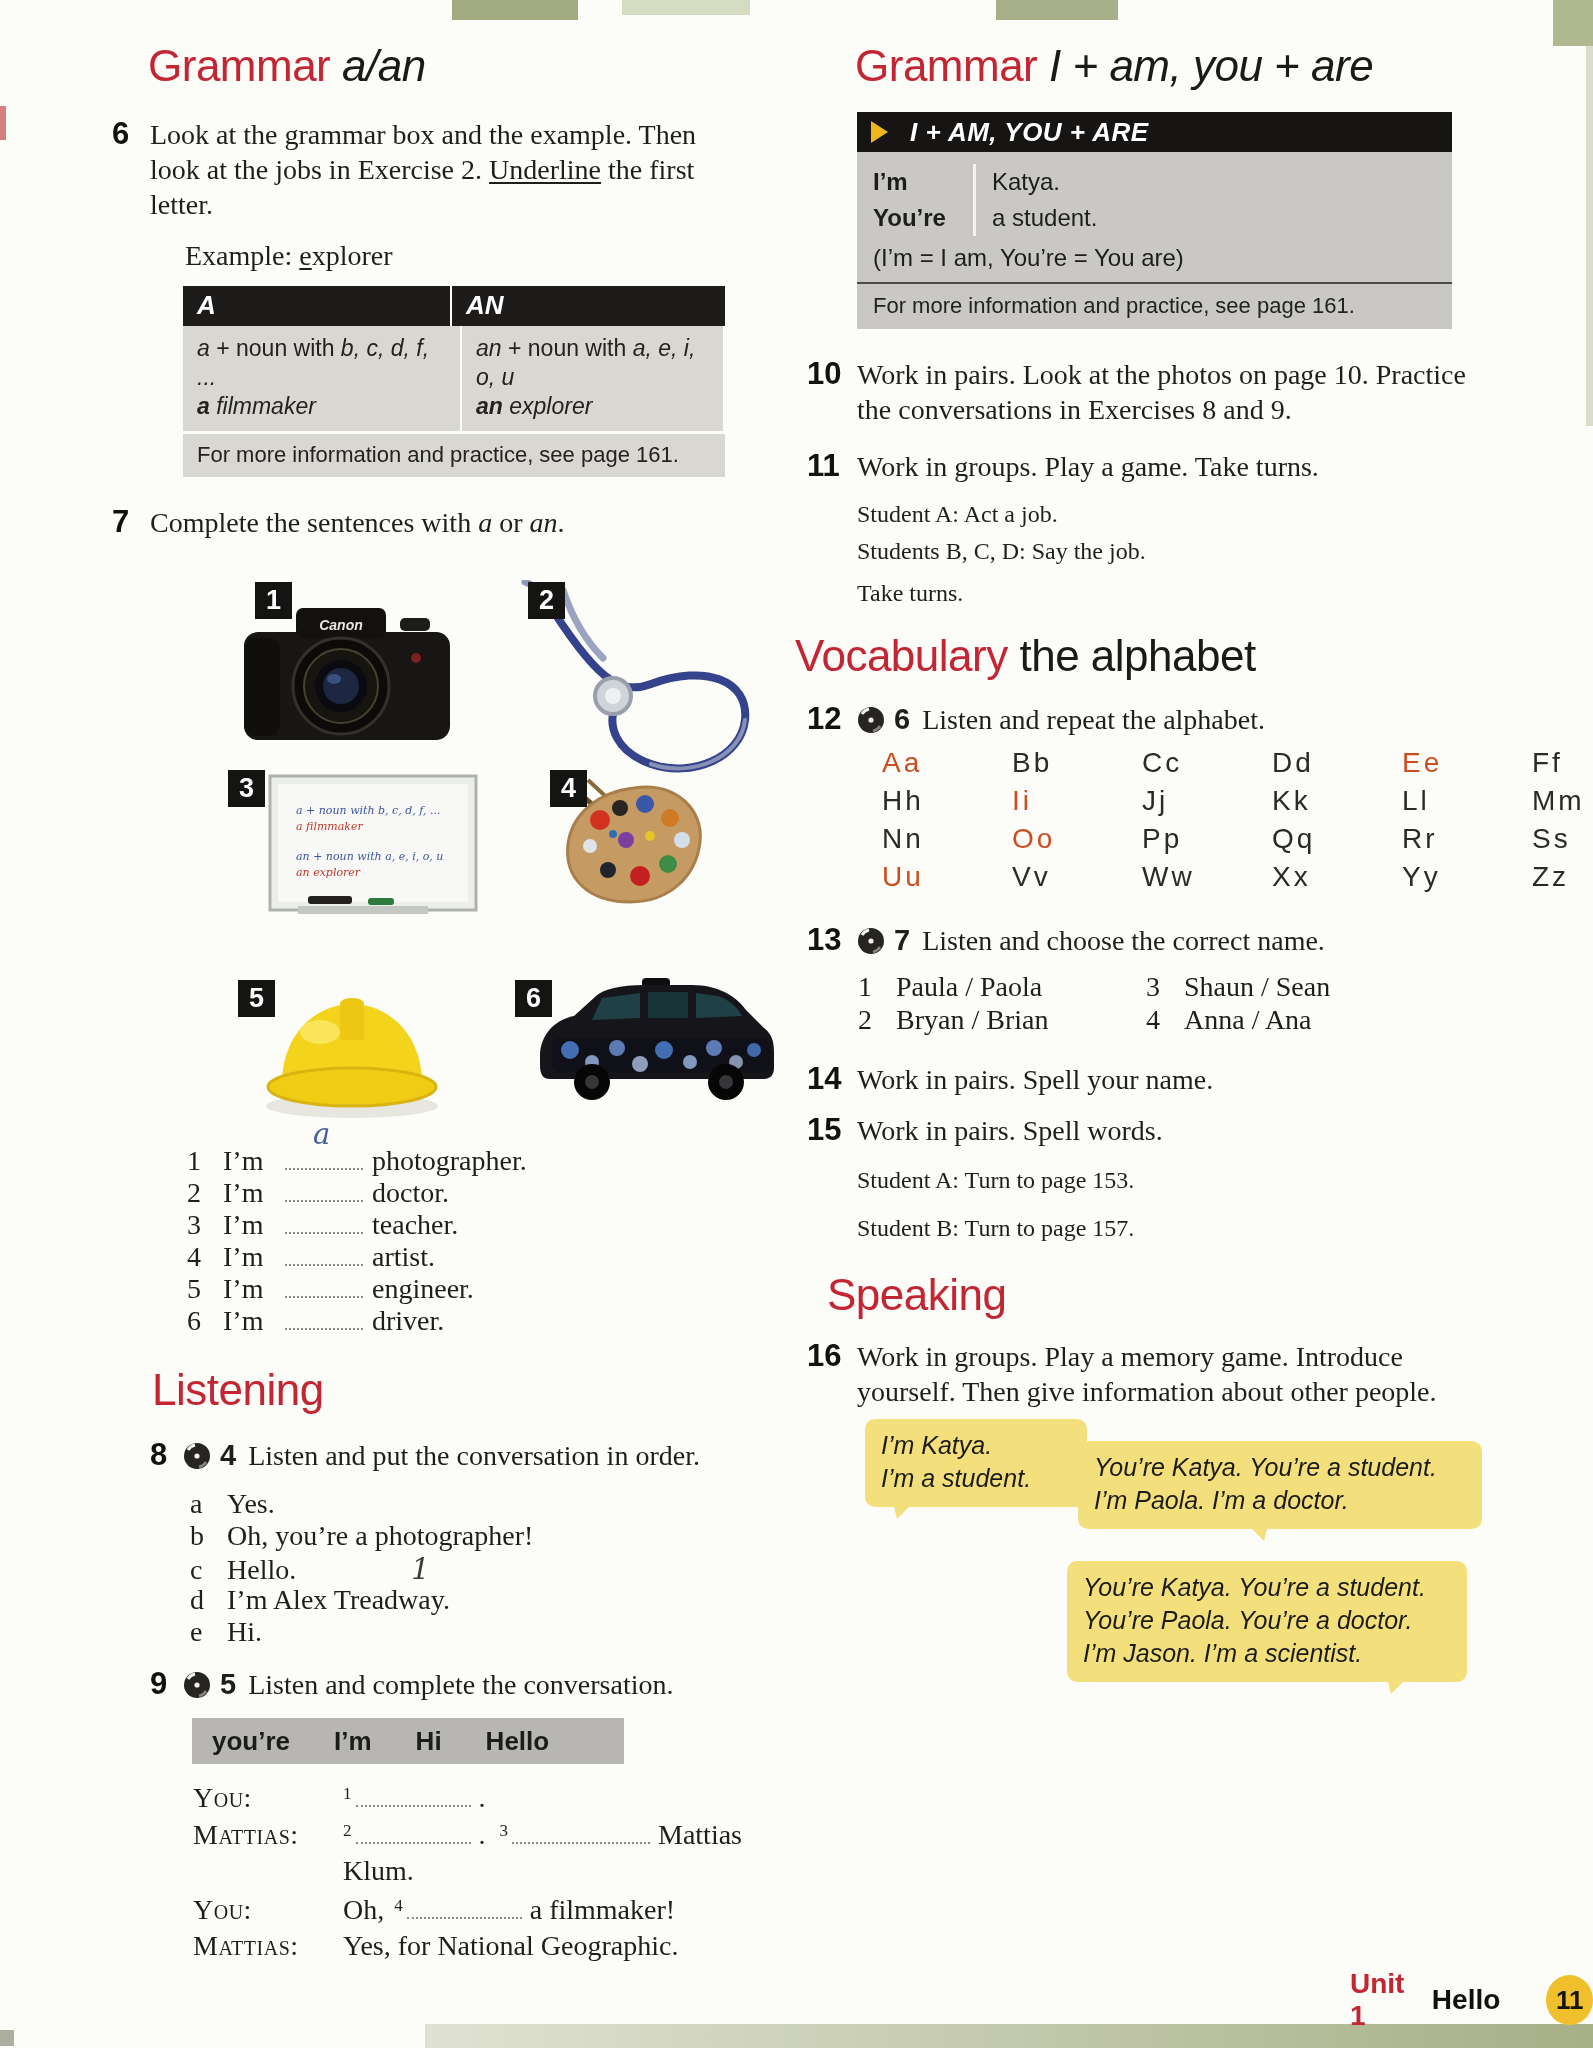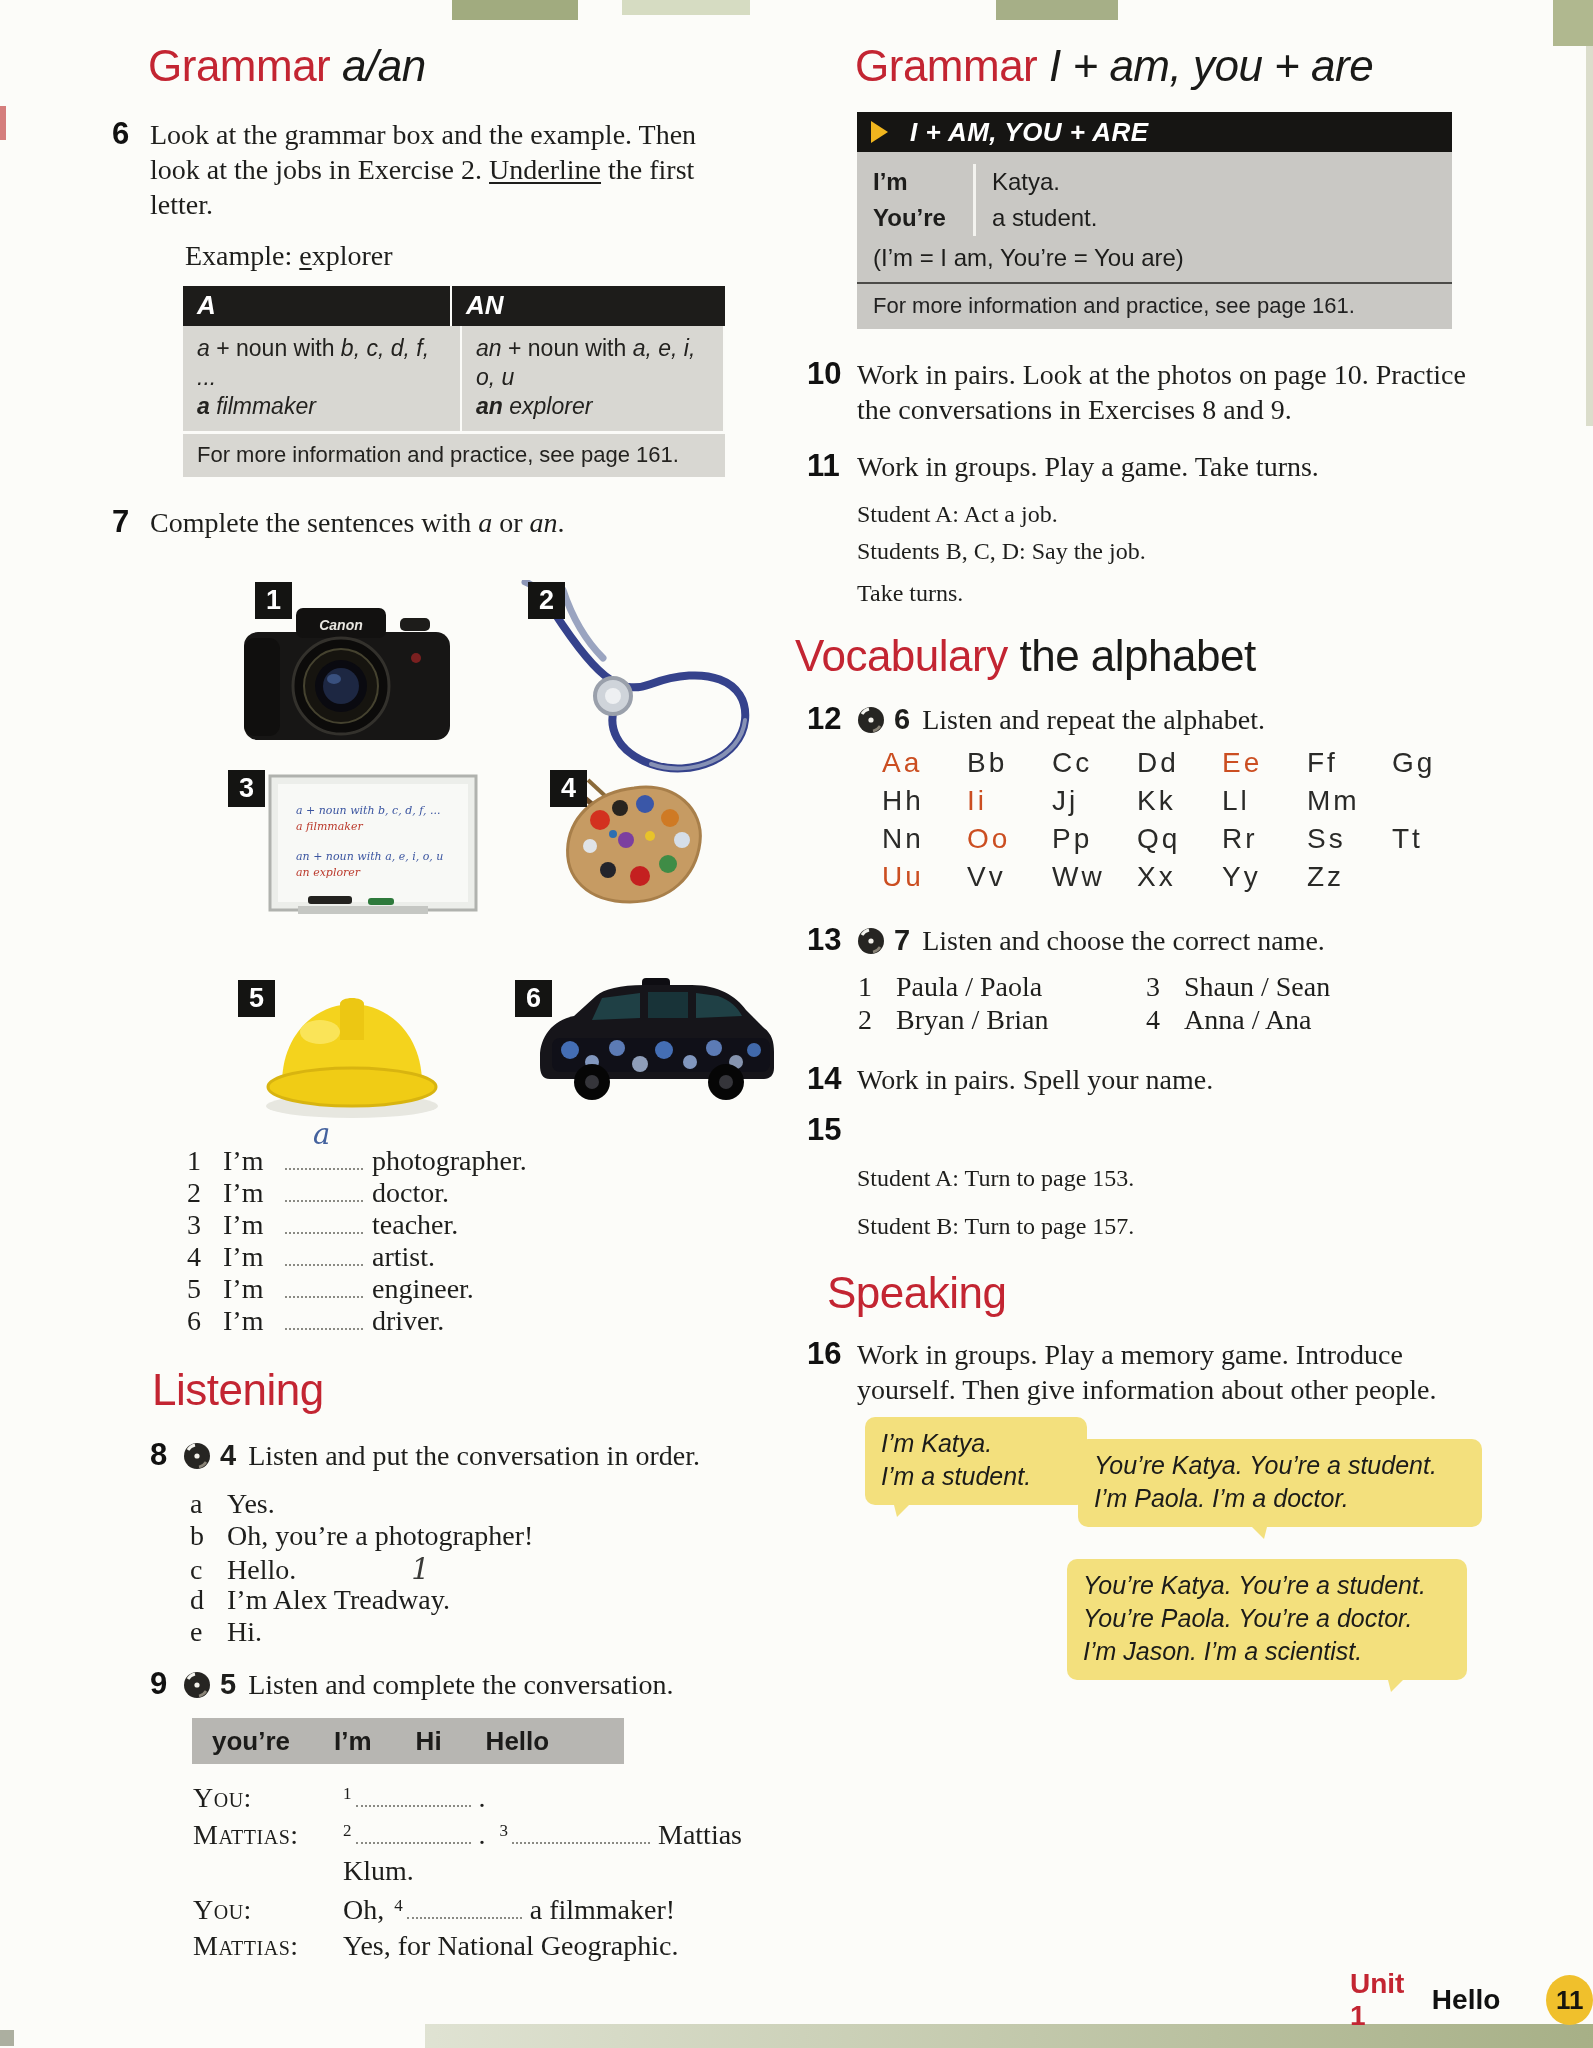--- a/index.html
+++ b/index.html
@@ -96,21 +96,21 @@
   .gbox-body{background:#c9c8c4;padding:12px 16px 10px 16px;font-size:24px;color:#1d1d1b;}
   .gbox-rows{display:flex;}
   .gbox-lab{width:100px;font-weight:bold;line-height:36px;}
   .gbox-val{border-left:3px solid #f3f3ef;padding-left:16px;line-height:36px;}
   .gbox-note{margin-top:8px;}
   .gbox-sep{border-top:2px solid #4c4b48;background:#c9c8c4;}
   .gbox-foot{background:#c9c8c4;font-size:22px;color:#222;padding:9px 14px 10px 16px;}
   .subline{padding-left:57px;font-size:24px;line-height:33px;}
   
   .alrow{display:grid;grid-template-columns:repeat(7,85px);height:38px;margin-left:82px;
-         font-family:"Liberation Sans",sans-serif;font-size:28px;color:#2a2a28;letter-spacing:3px;}
+         font-family:"Liberation Sans",sans-serif;font-size:28px;color:#2a2a28;letter-spacing:3px;gap:45px;}
   .vowel{color:#cb4e21;}
   .names{display:flex;margin:12px 0 0 58px;font-size:28px;line-height:33px;}
   .names-col{width:288px;}
   .names-col.second{width:330px;}
   .nrow{display:flex;}
   .nrow .nn{width:38px;}
   
   .bubbles{position:relative;height:330px;}
   .bubble{position:absolute;background:#f3e07d;border-radius:10px;padding:10px 16px 12px 16px;
           font-family:"Liberation Sans",sans-serif;font-style:italic;font-size:25px;
@@ -539,20 +539,21 @@
       </div>
     </div>
 
     <div class="ex exR" style="margin-top:26px">
       <div class="ex-num">14</div>
       <div class="ex-body serif">Work in pairs. Spell your name.</div>
     </div>
 
     <div class="ex exR" style="margin-top:16px">
       <div class="ex-num">15</div>
+      <div class="ex-body serif">Work in pairs. Spell words.</div>
     </div>
     <div class="subline" style="margin-top:16px">Student A: Turn to page 153.</div>
     <div class="subline" style="margin-top:15px">Student B: Turn to page 157.</div>
 
     <h1 class="sec-h" style="margin:24px 0 0 27px"><span class="red">Speaking</span></h1>
 
     <div class="ex exR" style="margin-top:18px">
       <div class="ex-num">16</div>
       <div class="ex-body serif">Work in groups. Play a memory game. Introduce yourself. Then give information about other people.</div>
     </div>

